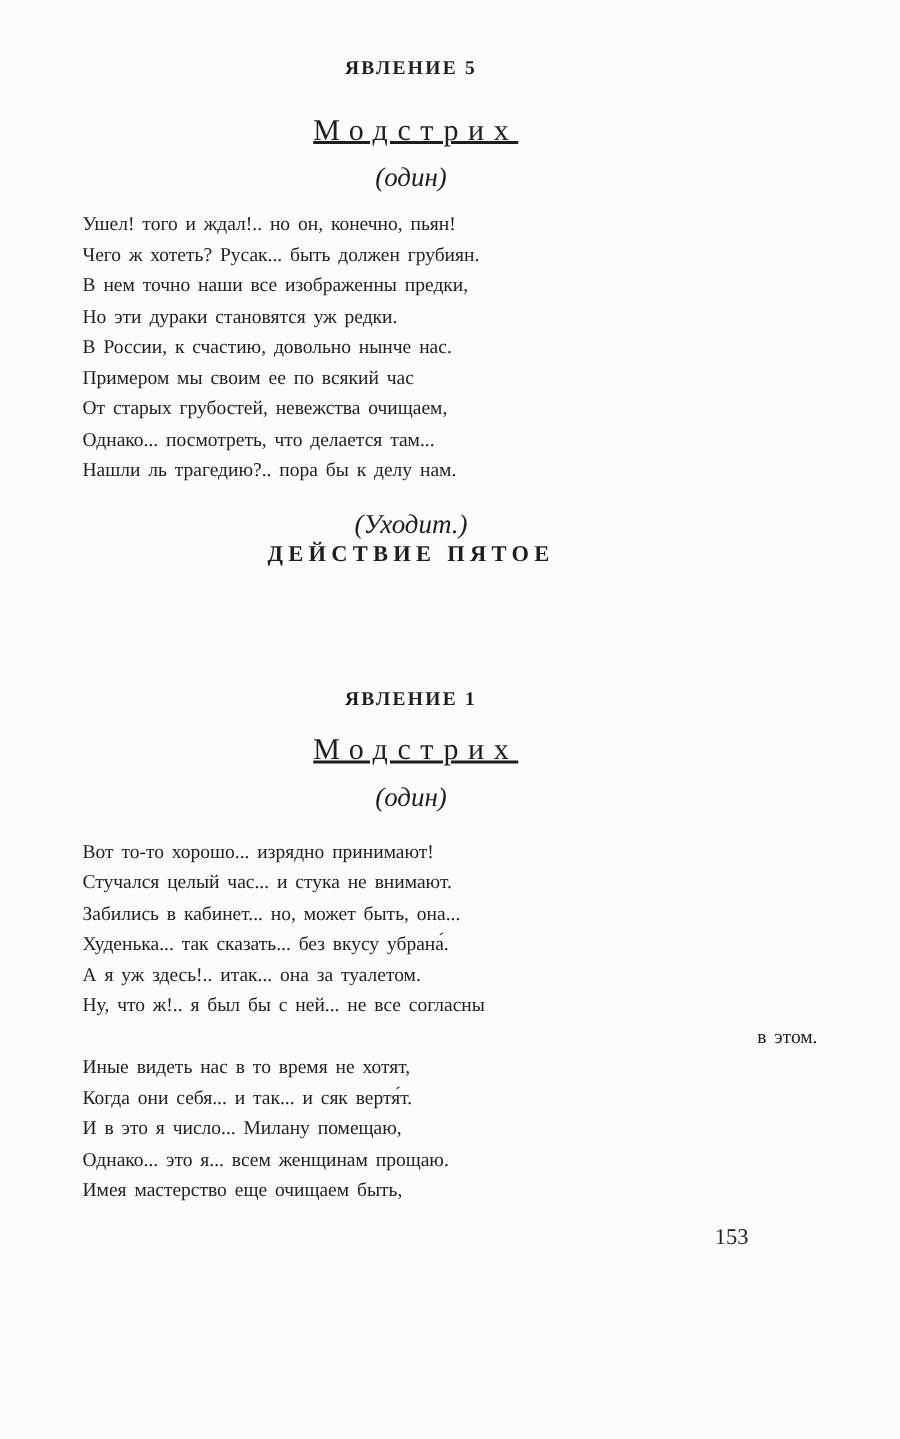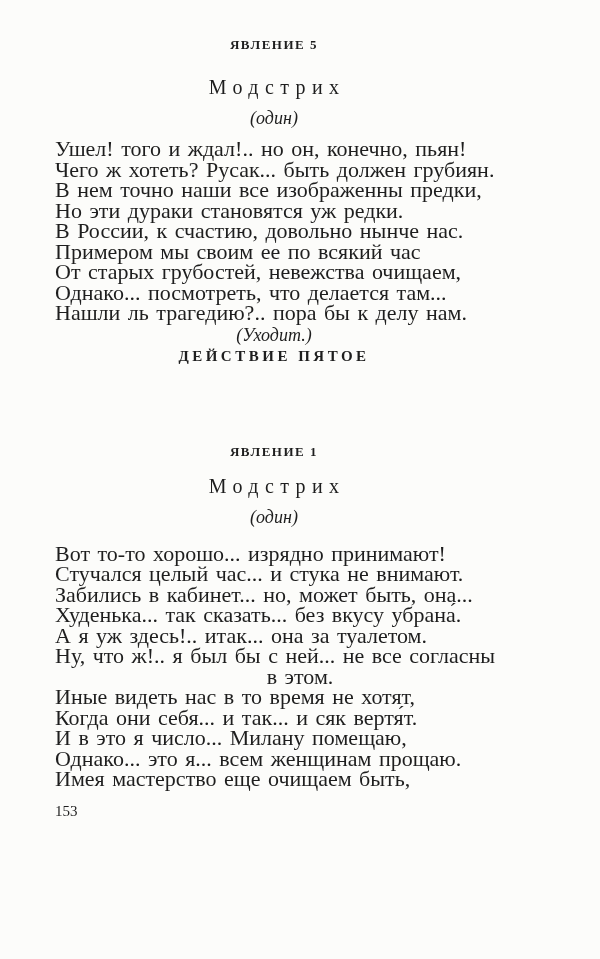--- a/index.html
+++ b/index.html
@@ -31,44 +31,45 @@
     line-height: 16px;
     font-weight: bold;
     letter-spacing: 1.5px;
   }
   .character-name {
     margin-top: 22px;
     font-size: 20px;
     line-height: 24px;
     letter-spacing: 0.32em;
     text-indent: 0.32em; 
+    text-decoration: underline;
   }
   .stage-direction {
     margin-top: 8px;
     font-size: 18px;
     line-height: 22px;
     font-style: italic;
   }
   .exit-direction {
-    margin-top: 0;
+    margin-top: 14px;
     font-size: 18px;
     line-height: 22px;
     font-style: italic;
   }
   .verse {
     margin-top: 10px;
-    font-size: 22px;
+    font-size: 13px;
     line-height: 20.5px;
     word-spacing: 2px;
   }
   .verse .line {
     white-space: nowrap;
   }
   .verse .line.runover {
-    text-align: center;
+    text-align: right;
     margin-right: 0;
   }
   .act-heading {
     font-size: 15px;
     line-height: 20px;
     font-weight: bold;
     letter-spacing: 3.5px;
   }
   .scene-heading.second {
     margin-top: 78px;
@@ -76,21 +77,21 @@
   .character-name.second {
     margin-top: 14px;
   }
   .verse.second {
     margin-top: 16px;
   }
   .page-number {
     margin-top: 12px;
     font-size: 15px;
     line-height: 18px;
-    text-align: left;
+    text-align: right;
     margin-right: 46px;
   }
 </style>
 </head>
 <body>
 
 <div class="page">
 
   <div class="scene-heading centered">ЯВЛЕНИЕ 5</div>
 

